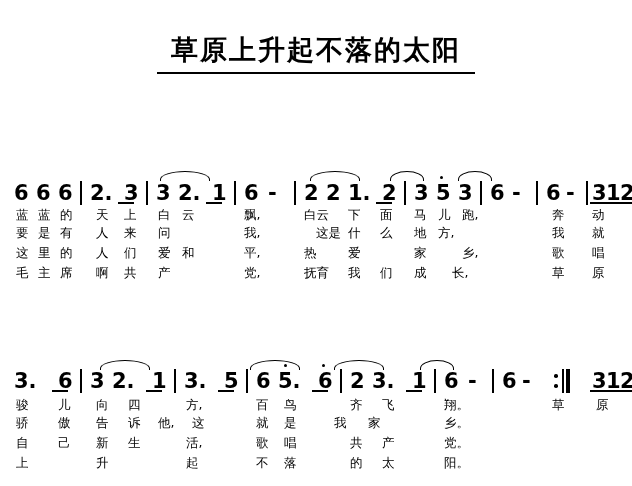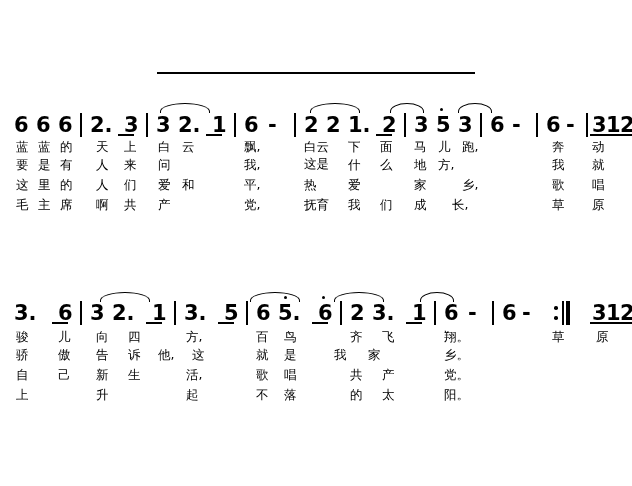--- a/index.html
+++ b/index.html
@@ -116,20 +116,21 @@
     height: 3px;
     border-radius: 50%;
     background: #000;
   }
 </style>
 </head>
 <body>
 
 <div id="sheet">
 
+  <div class="title">草原上升起不落的太阳</div>
   <div class="title-underline"></div>
 
   <div class="system">
 
     <div class="slur" style="left:160px; top:103px; width:48px;"></div>
     <div class="slur" style="left:310px; top:103px; width:48px;"></div>
     <div class="slur" style="left:390px; top:103px; width:32px;"></div>
     <div class="slur" style="left:458px; top:103px; width:32px;"></div>
 
     <div class="notes-row" style="height:34px;">
@@ -193,21 +194,21 @@
       <div class="lyric" style="left:552px; top:140px;">奔</div>
       <div class="lyric" style="left:592px; top:140px;">动</div>
 
       <div class="lyric" style="left:16px; top:158px;">要</div>
       <div class="lyric" style="left:38px; top:158px;">是</div>
       <div class="lyric" style="left:60px; top:158px;">有</div>
       <div class="lyric" style="left:96px; top:158px;">人</div>
       <div class="lyric" style="left:124px; top:158px;">来</div>
       <div class="lyric" style="left:158px; top:158px;">问</div>
       <div class="lyric" style="left:244px; top:158px;">我,</div>
-      <div class="lyric" style="left:304px; top:158px;font-family:Liberation Mono, monospace;">这是</div>
+      <div class="lyric" style="left:316px; top:158px;">这是</div>
       <div class="lyric" style="left:348px; top:158px;">什</div>
       <div class="lyric" style="left:380px; top:158px;">么</div>
       <div class="lyric" style="left:414px; top:158px;">地</div>
       <div class="lyric" style="left:438px; top:158px;">方,</div>
       <div class="lyric" style="left:552px; top:158px;">我</div>
       <div class="lyric" style="left:592px; top:158px;">就</div>
 
       <div class="lyric" style="left:16px; top:178px;">这</div>
       <div class="lyric" style="left:38px; top:178px;">里</div>
       <div class="lyric" style="left:60px; top:178px;">的</div>

